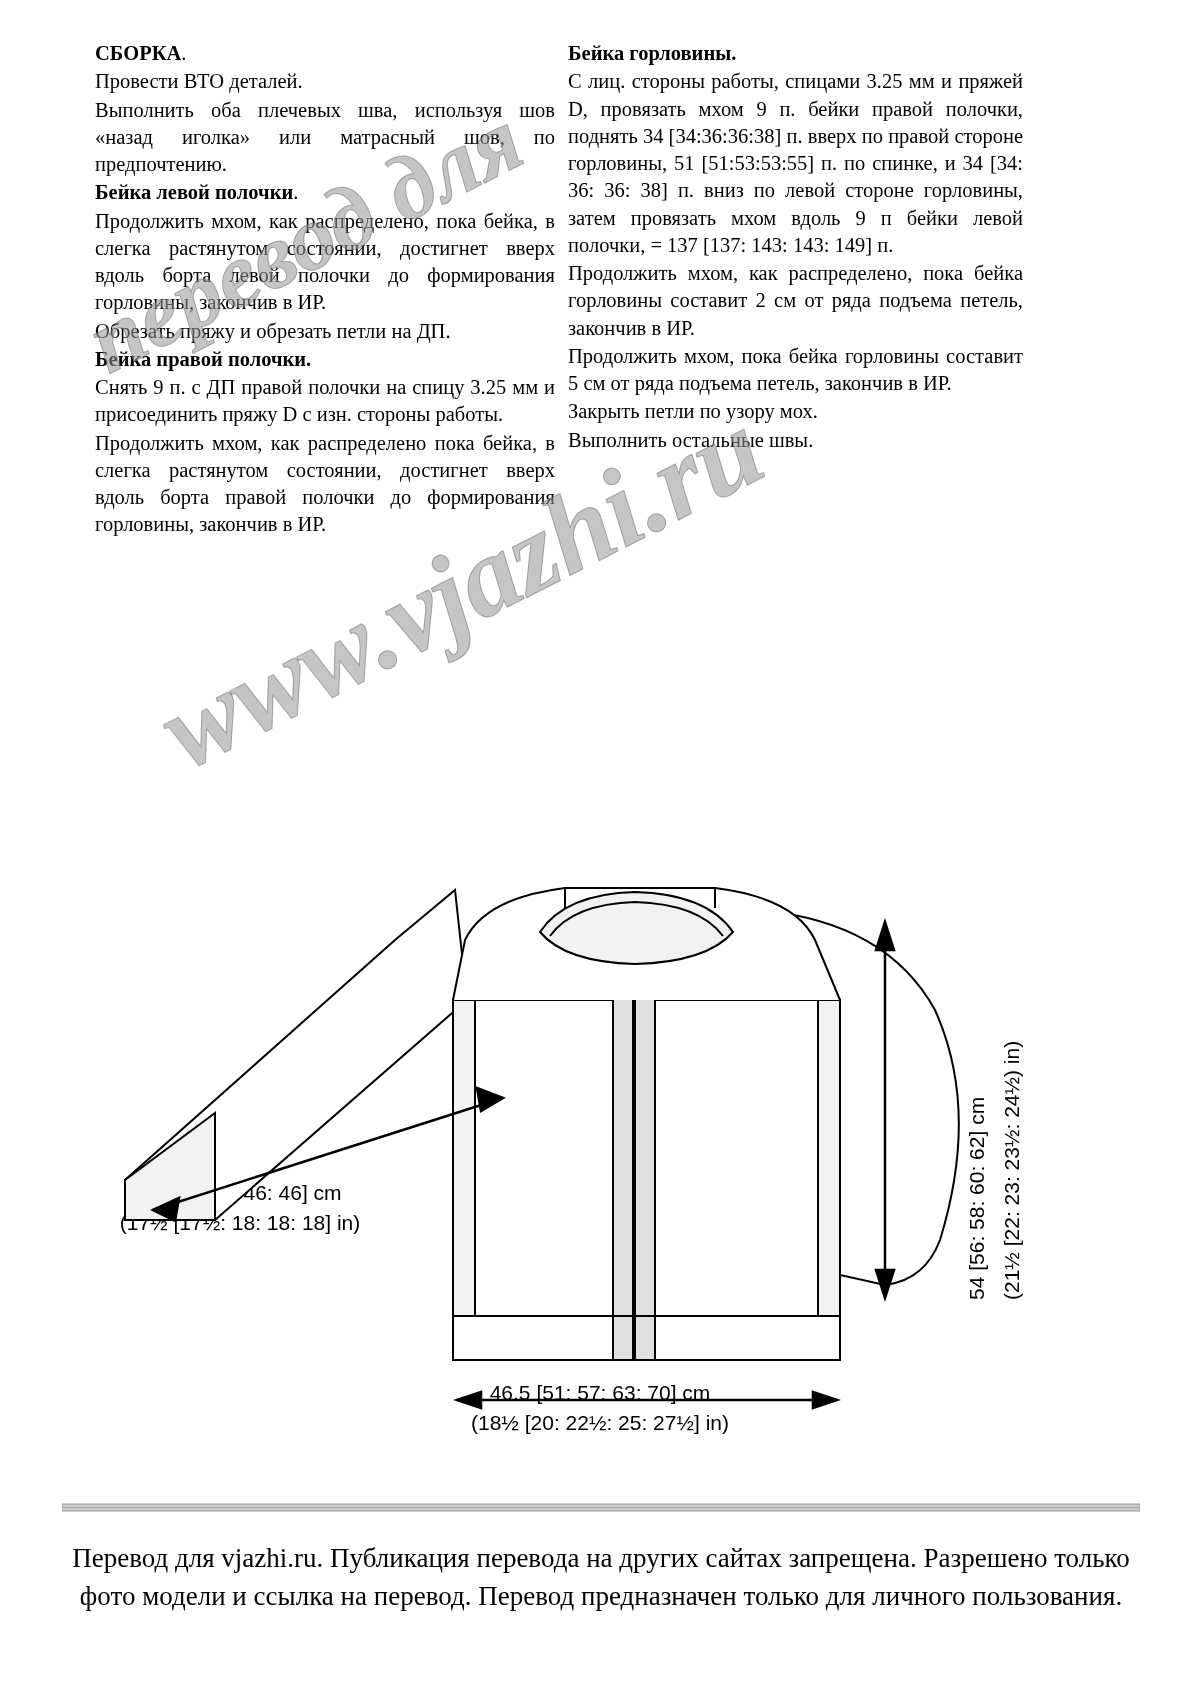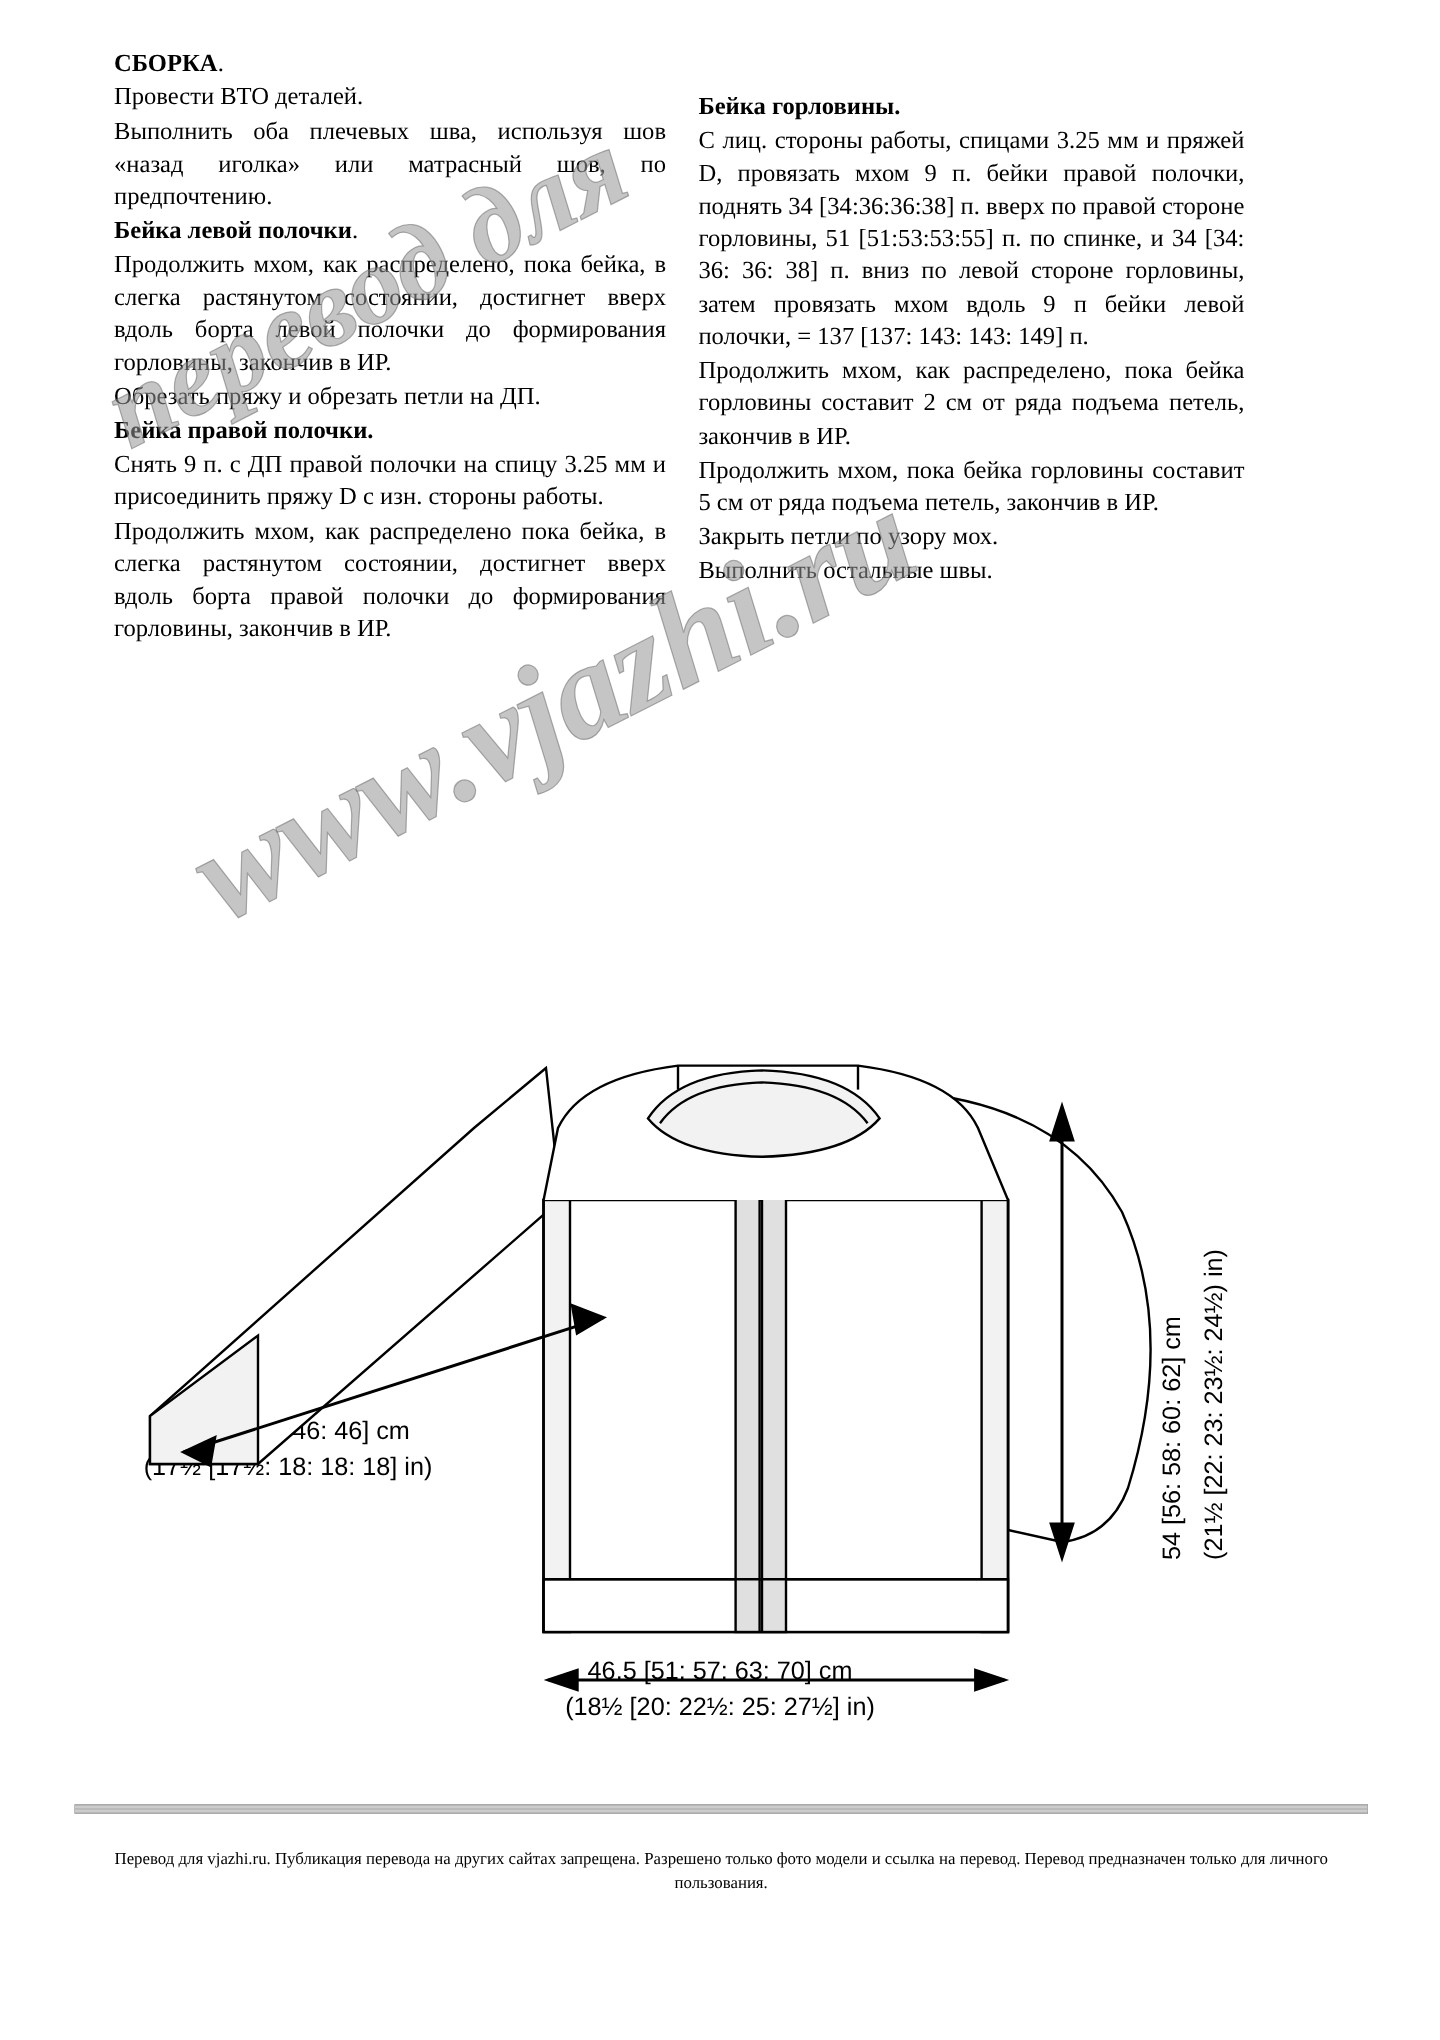--- a/index.html
+++ b/index.html
@@ -30,24 +30,23 @@
     text-align: justify;
     text-justify: inter-word;
     hyphens: none;
   }
   .col-left {
     left: 95px;
     top: 40px;
     width: 460px;
   }
   .col-right {
-    left: 582px;
+    left: 568px;
     top: 40px;
     width: 455px;
-    margin-top: 36px;
   }
   .h-bold {
     font-weight: bold;
     margin: 0 0 2px 0;
   }
   .h-bold.first { margin-top: 0; }
   p.para {
     margin: 0 0 1px 0;
     text-align: justify;
   }
@@ -139,21 +138,21 @@
     top: 1502px;
     width: 1078px;
     height: 12px;
   }
   .footer-text {
     position: absolute;
     left: 70px;
     top: 1540px;
     width: 1062px;
     text-align: center;
-    font-size: 14px;
+    font-size: 27px;
     line-height: 1.4;
   }
 </style>
 </head>
 <body>
 
 <div class="page">
 
   <div class="col col-left">
     <p class="para h-bold first nojust"><span>СБОРКА</span><span style="font-weight:normal">.</span></p>

